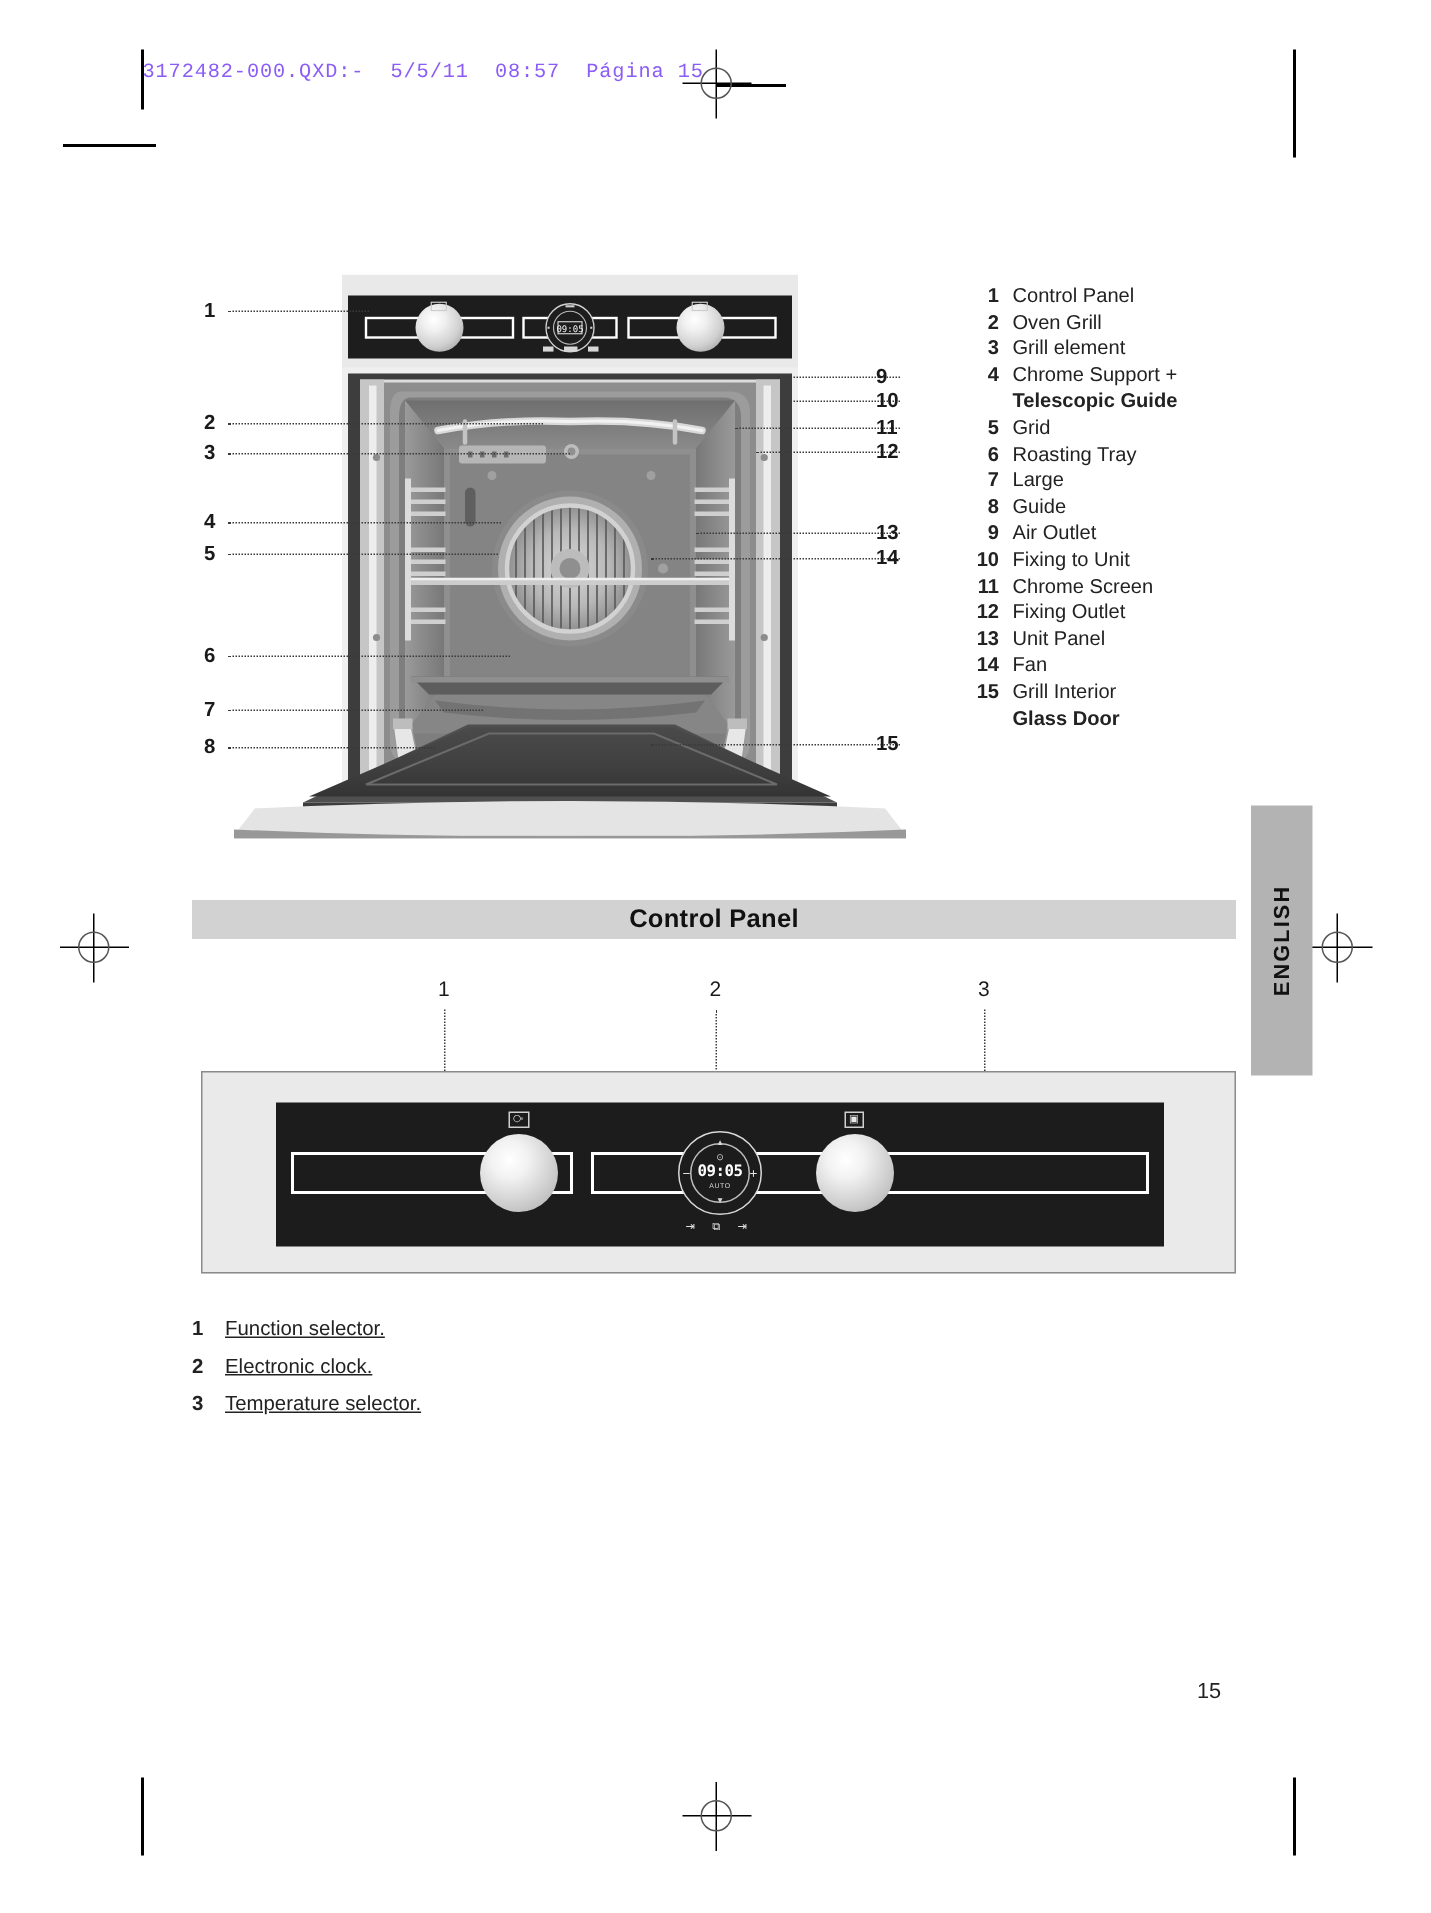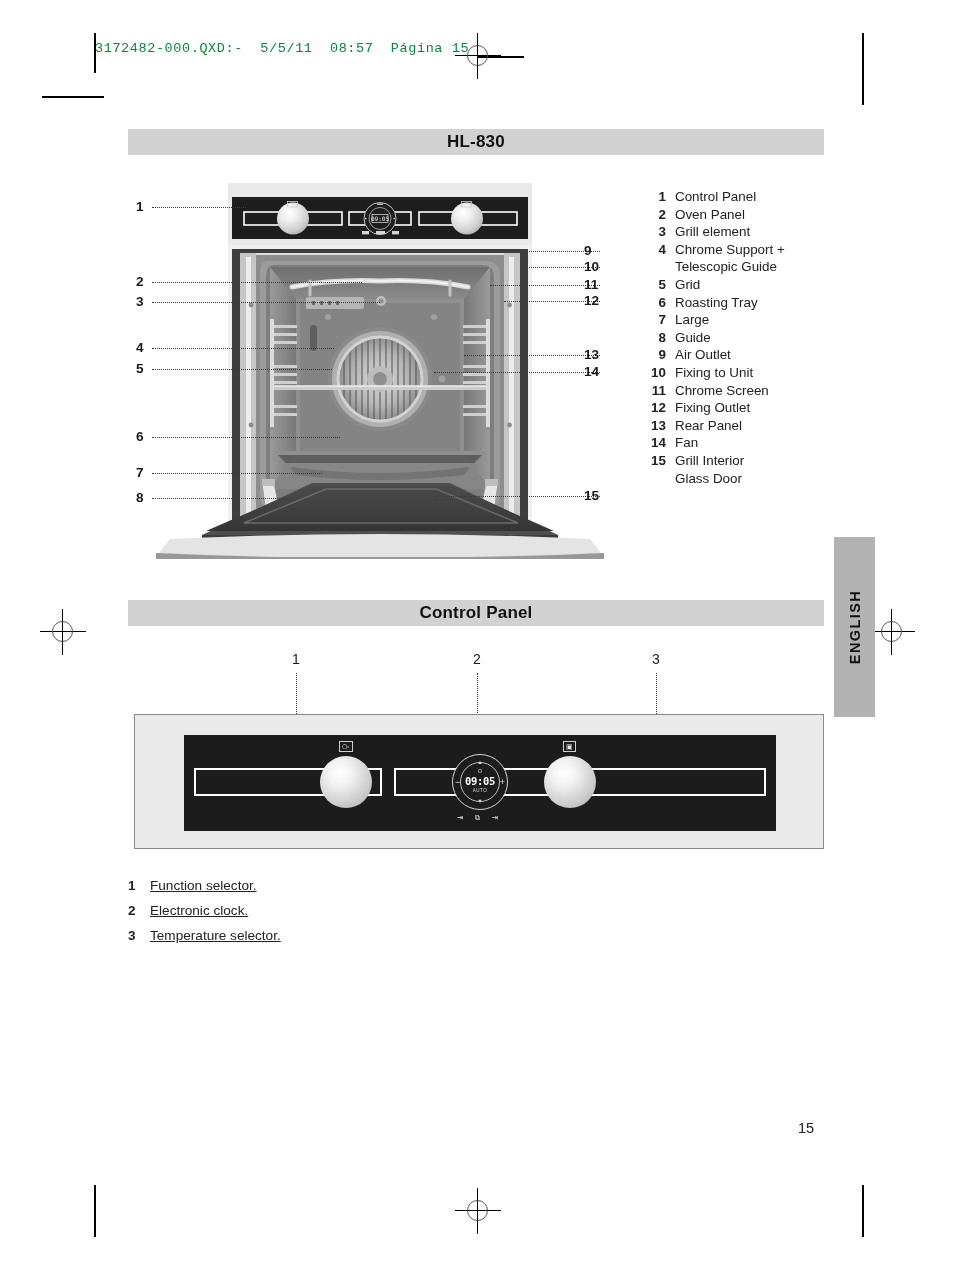--- a/index.html
+++ b/index.html
@@ -15,21 +15,21 @@
   .cropmark{position:absolute;background:#000;}
   .regmark{position:absolute;width:46px;height:46px;}
   .regmark .ring{position:absolute;left:12px;top:12px;width:21px;height:21px;border:1px solid #555;border-radius:50%;box-sizing:border-box;}
   .regmark .vl{position:absolute;left:22px;top:0;width:1px;height:46px;background:#000;}
   .regmark .hl{position:absolute;left:0;top:22px;width:46px;height:1px;background:#000;}
 
   
   .filehdr{
     position:absolute;left:95px;top:41px;
     font-family:"Liberation Mono", monospace;
-    font-size:13.5px;letter-spacing:.6px;white-space:pre;color:#15803d;
+    font-size:13.5px;letter-spacing:.6px;white-space:pre;color:#8b5cf6;
   }
 
   
   .band{
     position:absolute;background:#d2d2d2;
     display:flex;align-items:center;justify-content:center;
   }
   .band span{
     font-size:17px;font-weight:bold;color:#111;letter-spacing:.2px;
   }
@@ -44,21 +44,21 @@
     transform:translate(-50%,-50%) rotate(-90deg);
     font-size:14.5px;font-weight:bold;letter-spacing:1.4px;color:#111;
     white-space:nowrap;
   }
 
   
   .partslist{position:absolute;left:640px;top:188px;width:200px;}
   .prow{display:flex;font-size:13.4px;line-height:17.6px;color:#222;}
   .prow .pn{width:26px;text-align:right;font-weight:bold;flex:none;}
   .prow .pl{padding-left:9px;}
-  .prow .cont{padding-left:35px;}
+  .prow .cont{padding-left:35px;font-weight:bold;}
 
   
   .conum{
     position:absolute;font-size:13.6px;font-weight:bold;color:#1a1a1a;
     line-height:1;
   }
   .leader{
     position:absolute;height:0;
     border-top:1.4px dotted #3a3a3a;
   }
@@ -147,23 +147,20 @@
       <div class="ring"></div>
   </div>
   <div class="regmark" style="left:455px;top:1188px;">
     <div class="vl"></div>
       <div class="hl"></div>
       <div class="ring"></div>
   </div>
 
   <div class="filehdr">3172482-000.QXD:-  5/5/11  08:57  Página 15</div>
 
-  <div class="band" style="left:128px;top:129px;width:696px;height:26px;">
-    <span>HL-830</span>
-  </div>
 
   <div class="engtab">
     <span>ENGLISH</span>
   </div>
 
   <div class="fig-oven">
     <svg width="492" height="376" viewBox="0 0 492 376">
       <defs>
         <linearGradient id="gKnob" x1="0.32" y1="0.26" x2="0.8" y2="0.9">
           <stop offset="0" stop-color="#ffffff"></stop>
@@ -384,21 +381,21 @@
   <div class="conum" style="left:584px;top:365px;">14</div>
   <div class="conum" style="left:584px;top:489px;">15</div>
 
   <div class="partslist">
     <div class="prow">
         <div class="pn">1</div>
         <div class="pl">Control Panel</div>
       </div>
     <div class="prow">
         <div class="pn">2</div>
-        <div class="pl">Oven Panel</div>
+        <div class="pl">Oven Grill</div>
       </div>
     <div class="prow">
         <div class="pn">3</div>
         <div class="pl">Grill element</div>
       </div>
     <div class="prow">
         <div class="pn">4</div>
         <div class="pl">Chrome Support +</div>
       </div>
     <div class="prow">
@@ -431,21 +428,21 @@
     <div class="prow">
         <div class="pn">11</div>
         <div class="pl">Chrome Screen</div>
       </div>
     <div class="prow">
         <div class="pn">12</div>
         <div class="pl">Fixing Outlet</div>
       </div>
     <div class="prow">
         <div class="pn">13</div>
-        <div class="pl">Rear Panel</div>
+        <div class="pl">Unit Panel</div>
       </div>
     <div class="prow">
         <div class="pn">14</div>
         <div class="pl">Fan</div>
       </div>
     <div class="prow">
         <div class="pn">15</div>
         <div class="pl">Grill Interior</div>
       </div>
     <div class="prow">

